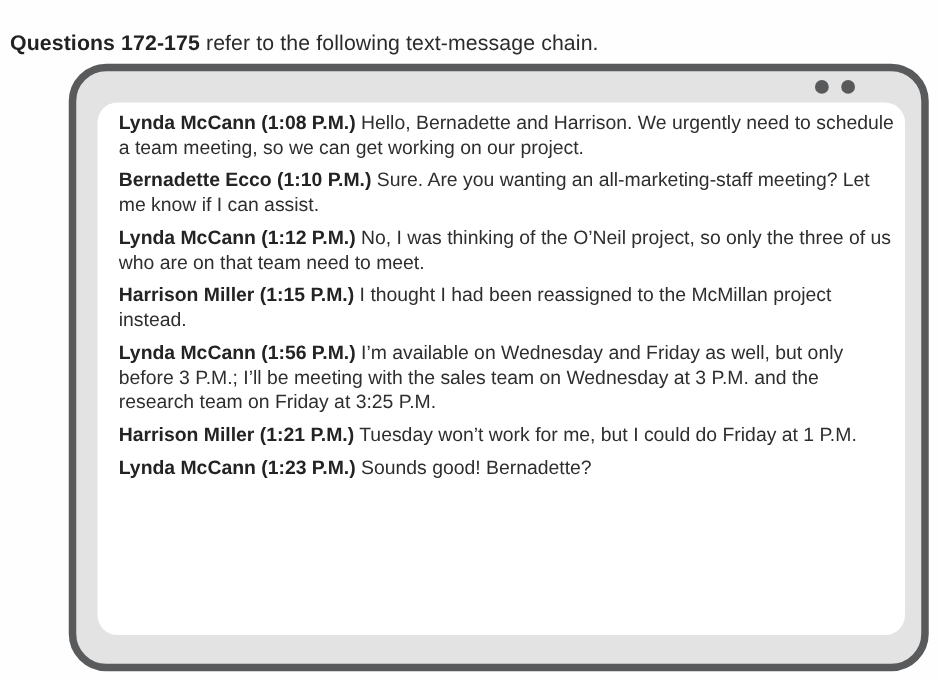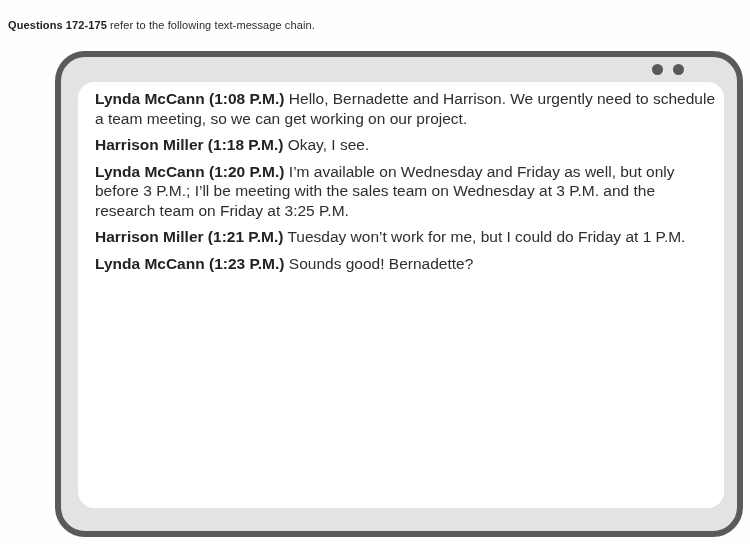--- a/index.html
+++ b/index.html
@@ -6,21 +6,21 @@
   body {
     width: 750px; height: 544px;
     background: #fefefe;
     font-family: "Liberation Sans", sans-serif;
     position: relative;
     overflow: hidden;
   }
   .intro {
     position: absolute;
     left: 8px; top: 8px;
-    font-size: 11px;
+    font-size: 17px;
     color: #2b2b2b;
     letter-spacing: 0.1px;
   }
   .intro .intro-bold { font-weight: bold; color: #222; }
   .device {
     position: absolute;
     left: 55px; top: 51px;
     width: 688px; height: 486px;
     box-sizing: border-box;
     background: #e3e3e3;
@@ -64,27 +64,29 @@
 
 <div class="device">
   <div class="dots">
     <span class="dot"></span>
     <span class="dot"></span>
   </div>
   <div class="screen">
 
     <p class="msg"><span class="msg-head"><span>Lynda McCann</span> <span>(1:08 P.M.)</span></span> <span>Hello, Bernadette and Harrison. We urgently need to schedule a team meeting, so we can get working on our project.</span></p>
 
+    <p class="msg"><span class="msg-head"><span>Bernadette Ecco</span> <span>(1:10 P.M.)</span></span> <span>Sure. Are you wanting an all-marketing-staff meeting? Let me know if I can assist.</span></p>
+
+    <p class="msg"><span class="msg-head"><span>Lynda McCann</span> <span>(1:12 P.M.)</span></span> <span>No, I was thinking of the O’Neil project, so only the three of us who are on that team need to meet.</span></p>
+
+
+    <p class="msg"><span class="msg-head"><span>Harrison Miller</span> <span>(1:15 P.M.)</span></span> <span>I thought I had been reassigned to the McMillan project instead.</span></p>
 
 
 
-
-
-    <p class="msg"><span class="msg-head"><span>Harrison Miller</span> <span>(1:18 P.M.)</span></span> <span>Okay, I see.</span></p>
-
-    <p class="msg"><span class="msg-head"><span>Lynda McCann</span> <span>(1:20 P.M.)</span></span> <span>I’m available on Wednesday and Friday as well, but only before 3 P.M.; I’ll be meeting with the sales team on Wednesday at 3 P.M. and the research team on Friday at 3:25 P.M.</span></p>
+    <p class="msg"><span class="msg-head"><span>Lynda McCann</span> <span>(1:56 P.M.)</span></span> <span>I’m available on Wednesday and Friday as well, but only before 3 P.M.; I’ll be meeting with the sales team on Wednesday at 3 P.M. and the research team on Friday at 3:25 P.M.</span></p>
 
     <p class="msg"><span class="msg-head"><span>Harrison Miller</span> <span>(1:21 P.M.)</span></span> <span>Tuesday won’t work for me, but I could do Friday at 1 P.M.</span></p>
 
     <p class="msg"><span class="msg-head"><span>Lynda McCann</span> <span>(1:23 P.M.)</span></span> <span>Sounds good! Bernadette?</span></p>
 
   </div>
 </div>
 
 </body></html>

